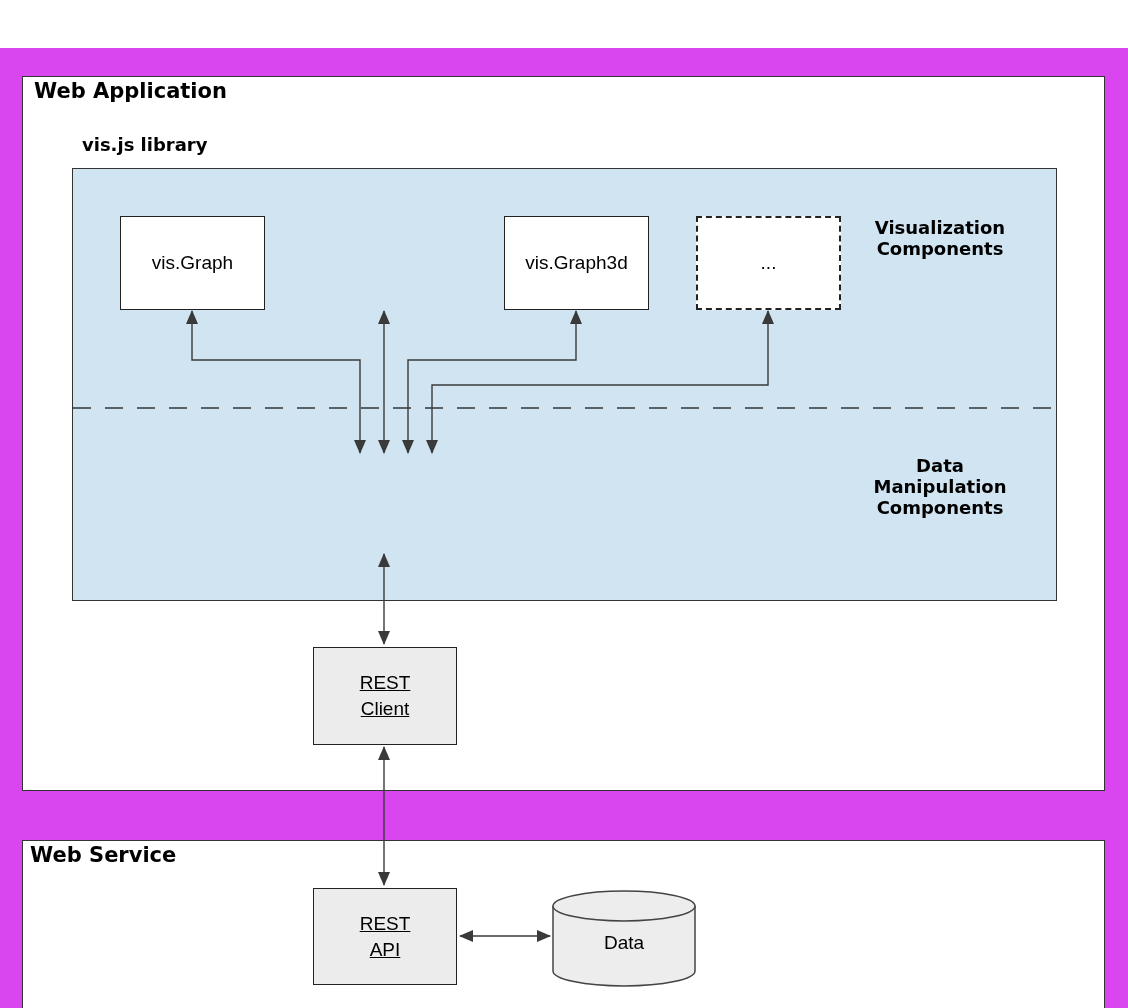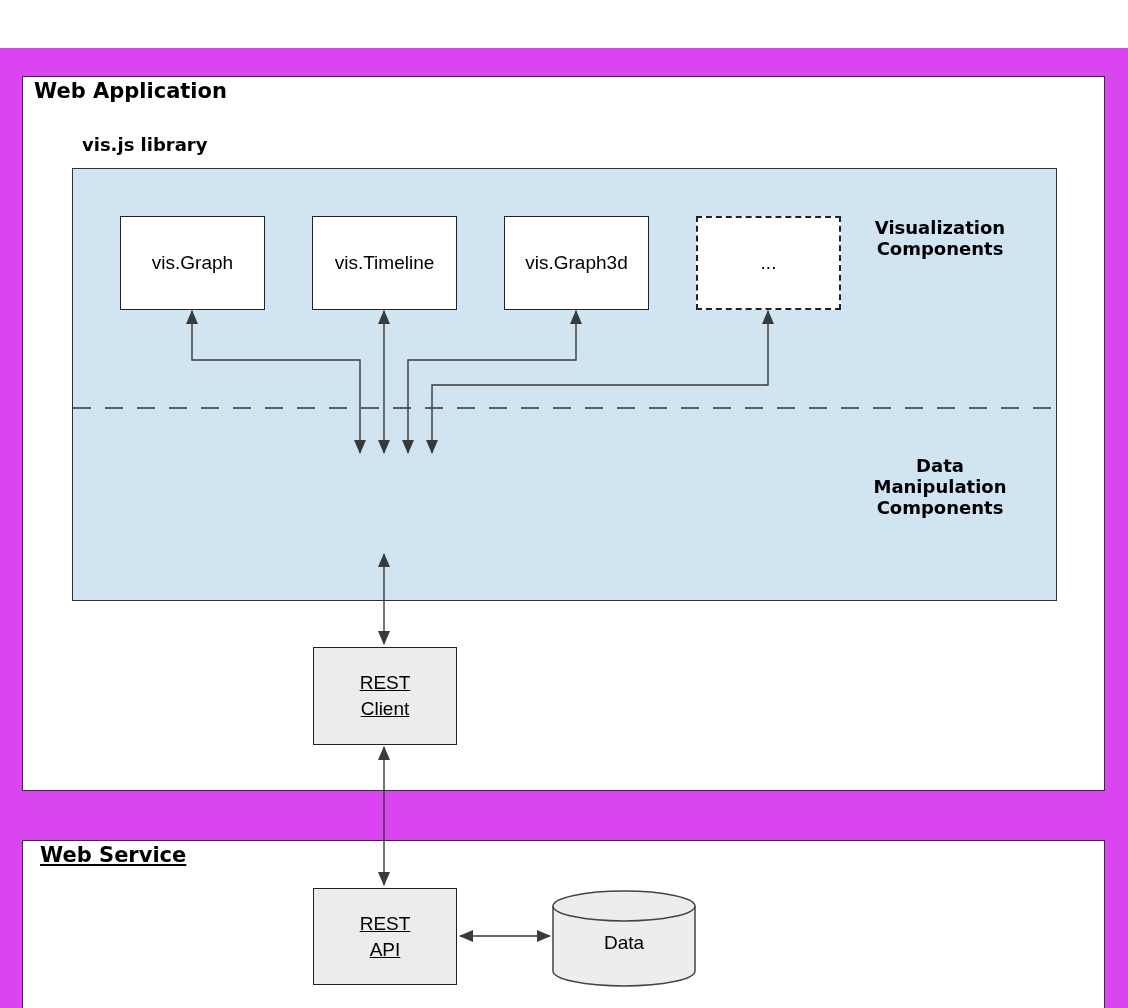--- a/index.html
+++ b/index.html
@@ -81,36 +81,35 @@
 
     <path d="M460,888 L550,888" stroke="#3a3a3a" stroke-width="1.4" fill="none" marker-start="url(#arrow)" marker-end="url(#arrow)"></path>
 
     <g>
       <path d="M553,858 L553,923 A71,15 0 0 0 695,923 L695,858" fill="#ededed" stroke="#444" stroke-width="1.5"></path>
       <ellipse cx="624" cy="858" rx="71" ry="15" fill="#ededed" stroke="#444" stroke-width="1.5"></ellipse>
     </g>
   </svg>
 
   <div class="node" style="left:120px; top:168px; width:145px; height:94px;">vis.Graph</div>
-  <div class="node" style="left:312px; top:168px; width:145px; height:94px;">vis.Timeline</div>
   <div class="node" style="left:504px; top:168px; width:145px; height:94px;text-align:center;">vis.Graph3d</div>
   <div class="node dashed" style="left:696px; top:168px; width:145px; height:94px;">...</div>
 
   <div class="side-label" style="left:848px; top:169px; width:184px;">Visualization
 Components</div>
 
 
   <div class="side-label" style="left:848px; top:407px; width:184px;">Data
 Manipulation
 Components</div>
 
   <div class="node gray" style="left:313px; top:599px; width:144px; height:98px;">REST
 Client</div>
 
   <div class="outer-box" style="left:22px; top:792px; width:1081px; height:192px;"></div>
-  <div class="big-title" style="left:40px; top:795px;text-decoration:underline;">Web Service</div>
+  <div class="big-title" style="left:30px; top:795px;">Web Service</div>
 
   <div class="node gray" style="left:313px; top:840px; width:144px; height:97px;">REST
 API</div>
 
   <div class="cyl-label" style="left:553px; top:876px; width:142px; height:38px;">Data</div>
 
 </div>
 
 </body></html>

